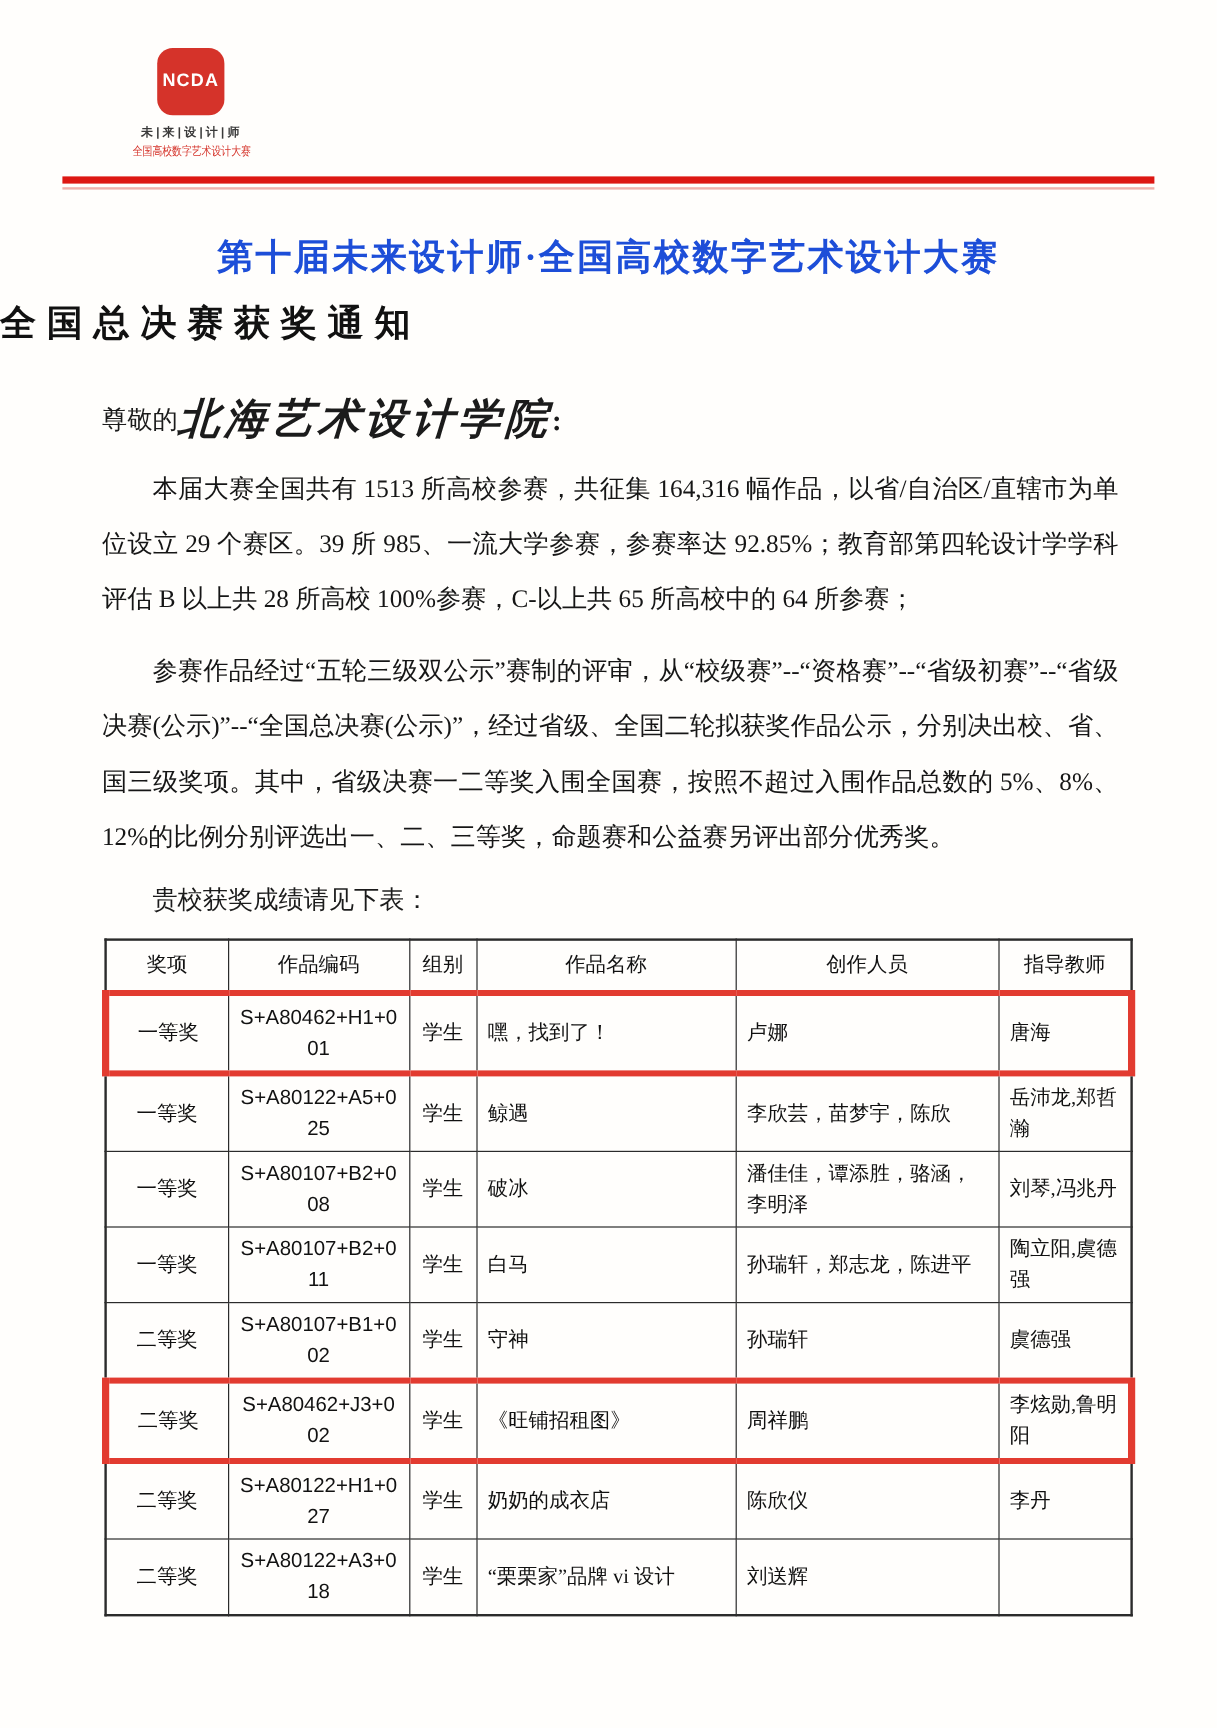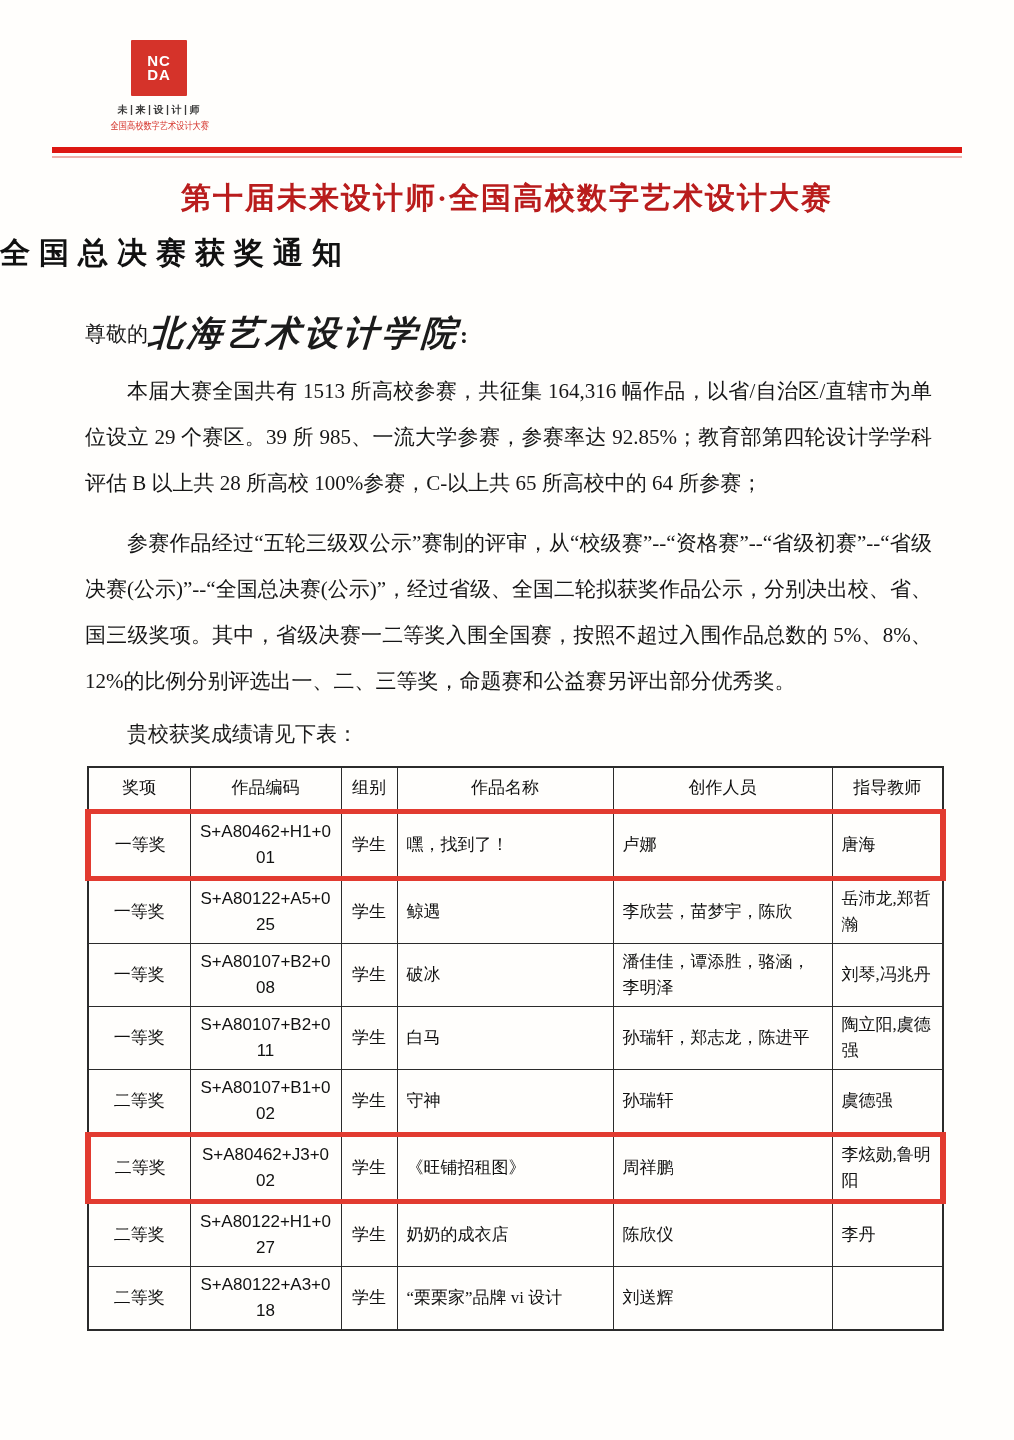--- a/index.html
+++ b/index.html
@@ -18,26 +18,26 @@
   .letterhead {
     display: flex;
     align-items: center;
     padding: 40px 60px 10px 100px;
   }
   .logo-block { width: 118px; flex: 0 0 auto; text-align: center; }
   .logo-square {
     width: 56px; height: 56px; margin: 0 auto;
     background: #d5332a;
     color: #fff;
-    display: flex; flex-direction: column;
+    display: flex; flex-direction: row;
     align-items: center; justify-content: center;
     font-family: "Liberation Sans", "DejaVu Sans", sans-serif;
     font-weight: bold; font-size: 15px; line-height: 14px;
     letter-spacing: 1px;
-    border-radius: 1px;
+    border-radius: 13px;
   }
   .logo-name {
     margin-top: 7px;
     font-size: 10px; letter-spacing: 1px;
     color: #3a3a3a; font-weight: bold;
     font-family: Liberation Mono, monospace;
     white-space: nowrap;
   }
   .logo-sub {
     margin-top: 2px;
@@ -56,25 +56,25 @@
     white-space: nowrap;
   }
 
   
   .rule-wrap { margin: 4px 52px 0 52px; }
   .rule-thick { height: 6px; background: #dd1712; }
   .rule-thin  { height: 2px; background: #efb0ab; margin-top: 3px; }
 
   
   .doc-title-1 {
-    margin-top: 20px;
+    margin-top: 36px;
     text-align: center;
     font-size: 30px; font-weight: bold;
     letter-spacing: 2px;
-    color: #b91c1c;
+    color: #1d4ed8;
   }
   .doc-title-2 {
     margin-top: 14px;
     text-align: left;
     font-size: 30px; font-weight: bold;
     letter-spacing: 9px;
     color: #111;
   }
 
   

